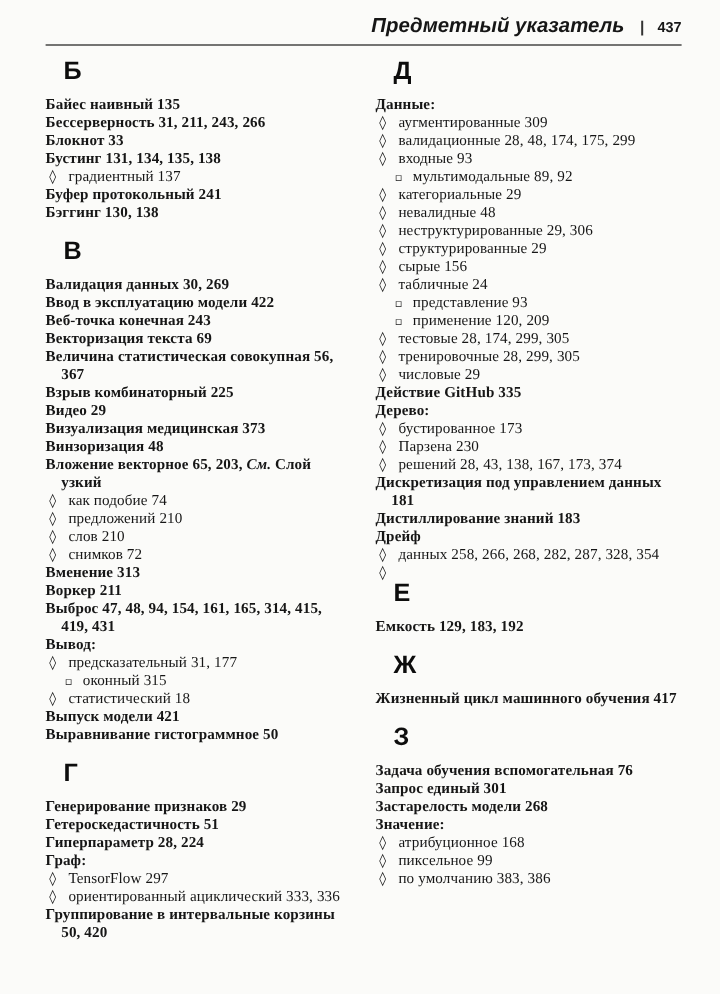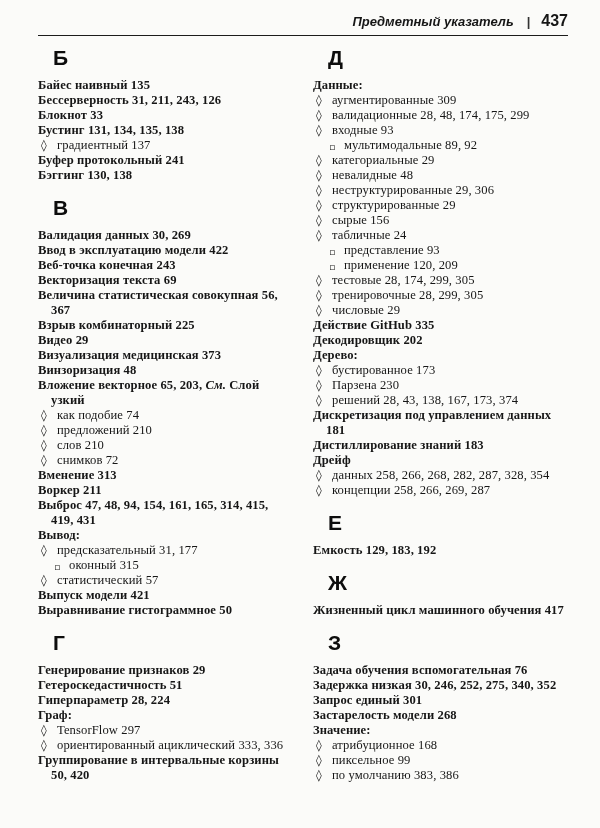--- a/index.html
+++ b/index.html
@@ -15,30 +15,30 @@
   .running-head {
     display: flex;
     justify-content: flex-end;
     align-items: baseline;
     border-bottom: 1.6px solid #1c1c1c;
     padding-bottom: 5px;
   }
   .rh-title {
     font-family: "Liberation Sans", sans-serif;
     font-weight: bold; font-style: italic;
-    font-size: 13px;
+    font-size: 17px;
   }
   .rh-sep {
     font-family: "Liberation Sans", sans-serif;
     font-weight: bold; font-size: 13px;
     margin: 0 11px 0 13px; color: #333;
   }
   .rh-page {
     font-family: "Liberation Sans", sans-serif;
-    font-weight: bold; font-size: 16px;
+    font-weight: bold; font-size: 12px;
   }
 
   .columns { display: flex; gap: 24px; margin-top: 3px; }
   .col { width: 251px; }
 
   .letter {
     font-family: "Liberation Sans", sans-serif;
     font-weight: bold;
     font-size: 21px; line-height: 24px;
     margin: 13px 0 8px 15px;
@@ -69,21 +69,21 @@
   <div class="running-head">
     <span class="rh-title">Предметный указатель</span>
     <span class="rh-sep">|</span>
     <span class="rh-page">437</span>
   </div>
 
   <div class="columns">
     <div class="col">
         <div class="letter">Б</div>
         <div class="entry e0"><span>Байес наивный 135</span></div>
-        <div class="entry e0"><span>Бессерверность 31, 211, 243, 126</span></div>
+        <div class="entry e0"><span>Бессерверность 31, 211, 243, 266</span></div>
         <div class="entry e0"><span>Блокнот 33</span></div>
         <div class="entry e0"><span>Бустинг 131, 134, 135, 138</span></div>
         <div class="entry e1"><span class="bullet">◊</span><span>градиентный 137</span></div>
         <div class="entry e0"><span>Буфер протокольный 241</span></div>
         <div class="entry e0"><span>Бэггинг 130, 138</span></div>
         <div class="letter">В</div>
         <div class="entry e0"><span>Валидация данных 30, 269</span></div>
         <div class="entry e0"><span>Ввод в эксплуатацию модели 422</span></div>
         <div class="entry e0"><span>Веб-точка конечная 243</span></div>
         <div class="entry e0"><span>Векторизация текста 69</span></div>
@@ -96,21 +96,21 @@
         <div class="entry e1"><span class="bullet">◊</span><span>как подобие 74</span></div>
         <div class="entry e1"><span class="bullet">◊</span><span>предложений 210</span></div>
         <div class="entry e1"><span class="bullet">◊</span><span>слов 210</span></div>
         <div class="entry e1"><span class="bullet">◊</span><span>снимков 72</span></div>
         <div class="entry e0"><span>Вменение 313</span></div>
         <div class="entry e0"><span>Воркер 211</span></div>
         <div class="entry e0"><span>Выброс 47, 48, 94, 154, 161, 165, 314, 415, 419, 431</span></div>
         <div class="entry e0"><span>Вывод:</span></div>
         <div class="entry e1"><span class="bullet">◊</span><span>предсказательный 31, 177</span></div>
         <div class="entry e2"><span class="bullet">▫</span><span>оконный 315</span></div>
-        <div class="entry e1"><span class="bullet">◊</span><span>статистический 57</span></div>
+        <div class="entry e1"><span class="bullet">◊</span><span>статистический 18</span></div>
         <div class="entry e0"><span>Выпуск модели 421</span></div>
         <div class="entry e0"><span>Выравнивание гистограммное 50</span></div>
         <div class="letter">Г</div>
         <div class="entry e0"><span>Генерирование признаков 29</span></div>
         <div class="entry e0"><span>Гетероскедастичность 51</span></div>
         <div class="entry e0"><span>Гиперпараметр 28, 224</span></div>
         <div class="entry e0"><span>Граф:</span></div>
         <div class="entry e1"><span class="bullet">◊</span><span>TensorFlow 297</span></div>
         <div class="entry e1"><span class="bullet">◊</span><span>ориентированный ациклический 333, 336</span></div>
         <div class="entry e0"><span>Группирование в интервальные корзины 50, 420</span></div>
@@ -127,37 +127,35 @@
         <div class="entry e1"><span class="bullet">◊</span><span>неструктурированные 29, 306</span></div>
         <div class="entry e1"><span class="bullet">◊</span><span>структурированные 29</span></div>
         <div class="entry e1"><span class="bullet">◊</span><span>сырые 156</span></div>
         <div class="entry e1"><span class="bullet">◊</span><span>табличные 24</span></div>
         <div class="entry e2"><span class="bullet">▫</span><span>представление 93</span></div>
         <div class="entry e2"><span class="bullet">▫</span><span>применение 120, 209</span></div>
         <div class="entry e1"><span class="bullet">◊</span><span>тестовые 28, 174, 299, 305</span></div>
         <div class="entry e1"><span class="bullet">◊</span><span>тренировочные 28, 299, 305</span></div>
         <div class="entry e1"><span class="bullet">◊</span><span>числовые 29</span></div>
         <div class="entry e0"><span>Действие GitHub 335</span></div>
-        <div class="entry e0"><span>Декодировщик 202</span></div>
         <div class="entry e0"><span>Дерево:</span></div>
         <div class="entry e1"><span class="bullet">◊</span><span>бустированное 173</span></div>
         <div class="entry e1"><span class="bullet">◊</span><span>Парзена 230</span></div>
         <div class="entry e1"><span class="bullet">◊</span><span>решений 28, 43, 138, 167, 173, 374</span></div>
         <div class="entry e0"><span>Дискретизация под управлением данных 181</span></div>
         <div class="entry e0"><span>Дистиллирование знаний 183</span></div>
         <div class="entry e0"><span>Дрейф</span></div>
         <div class="entry e1"><span class="bullet">◊</span><span>данных 258, 266, 268, 282, 287, 328, 354</span></div>
-        <div class="entry e1"><span class="bullet">◊</span><span>концепции 258, 266, 269, 287</span></div>
+        <div class="entry e1"><span class="bullet">◊</span></div>
         <div class="letter">Е</div>
         <div class="entry e0"><span>Емкость 129, 183, 192</span></div>
         <div class="letter">Ж</div>
         <div class="entry e0"><span>Жизненный цикл машинного обучения 417</span></div>
         <div class="letter">З</div>
         <div class="entry e0"><span>Задача обучения вспомогательная 76</span></div>
-        <div class="entry e0"><span>Задержка низкая 30, 246, 252, 275, 340, 352</span></div>
         <div class="entry e0"><span>Запрос единый 301</span></div>
         <div class="entry e0"><span>Застарелость модели 268</span></div>
         <div class="entry e0"><span>Значение:</span></div>
         <div class="entry e1"><span class="bullet">◊</span><span>атрибуционное 168</span></div>
         <div class="entry e1"><span class="bullet">◊</span><span>пиксельное 99</span></div>
         <div class="entry e1"><span class="bullet">◊</span><span>по умолчанию 383, 386</span></div>
       </div>
   </div>
 </div>
 

